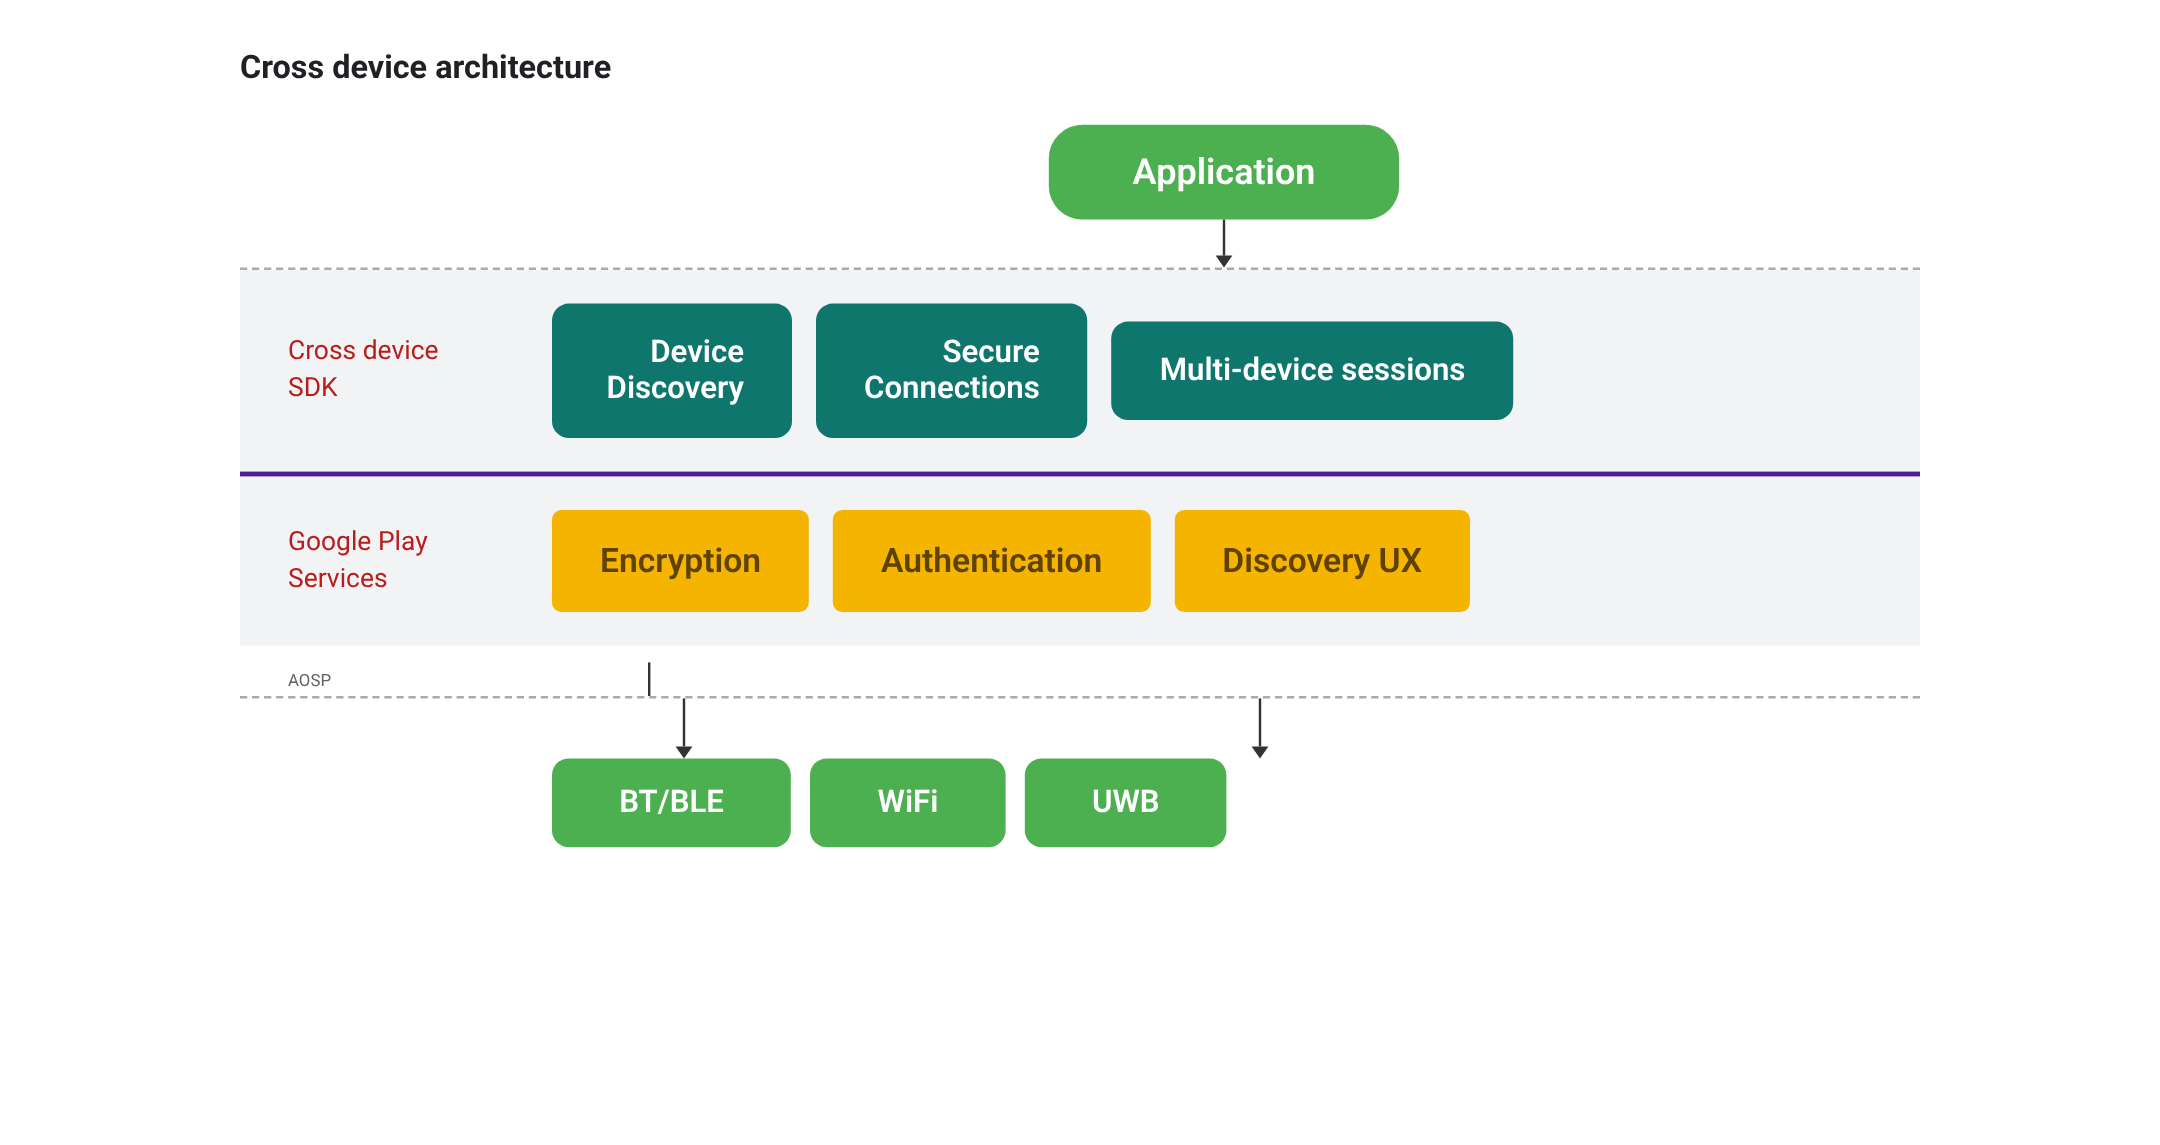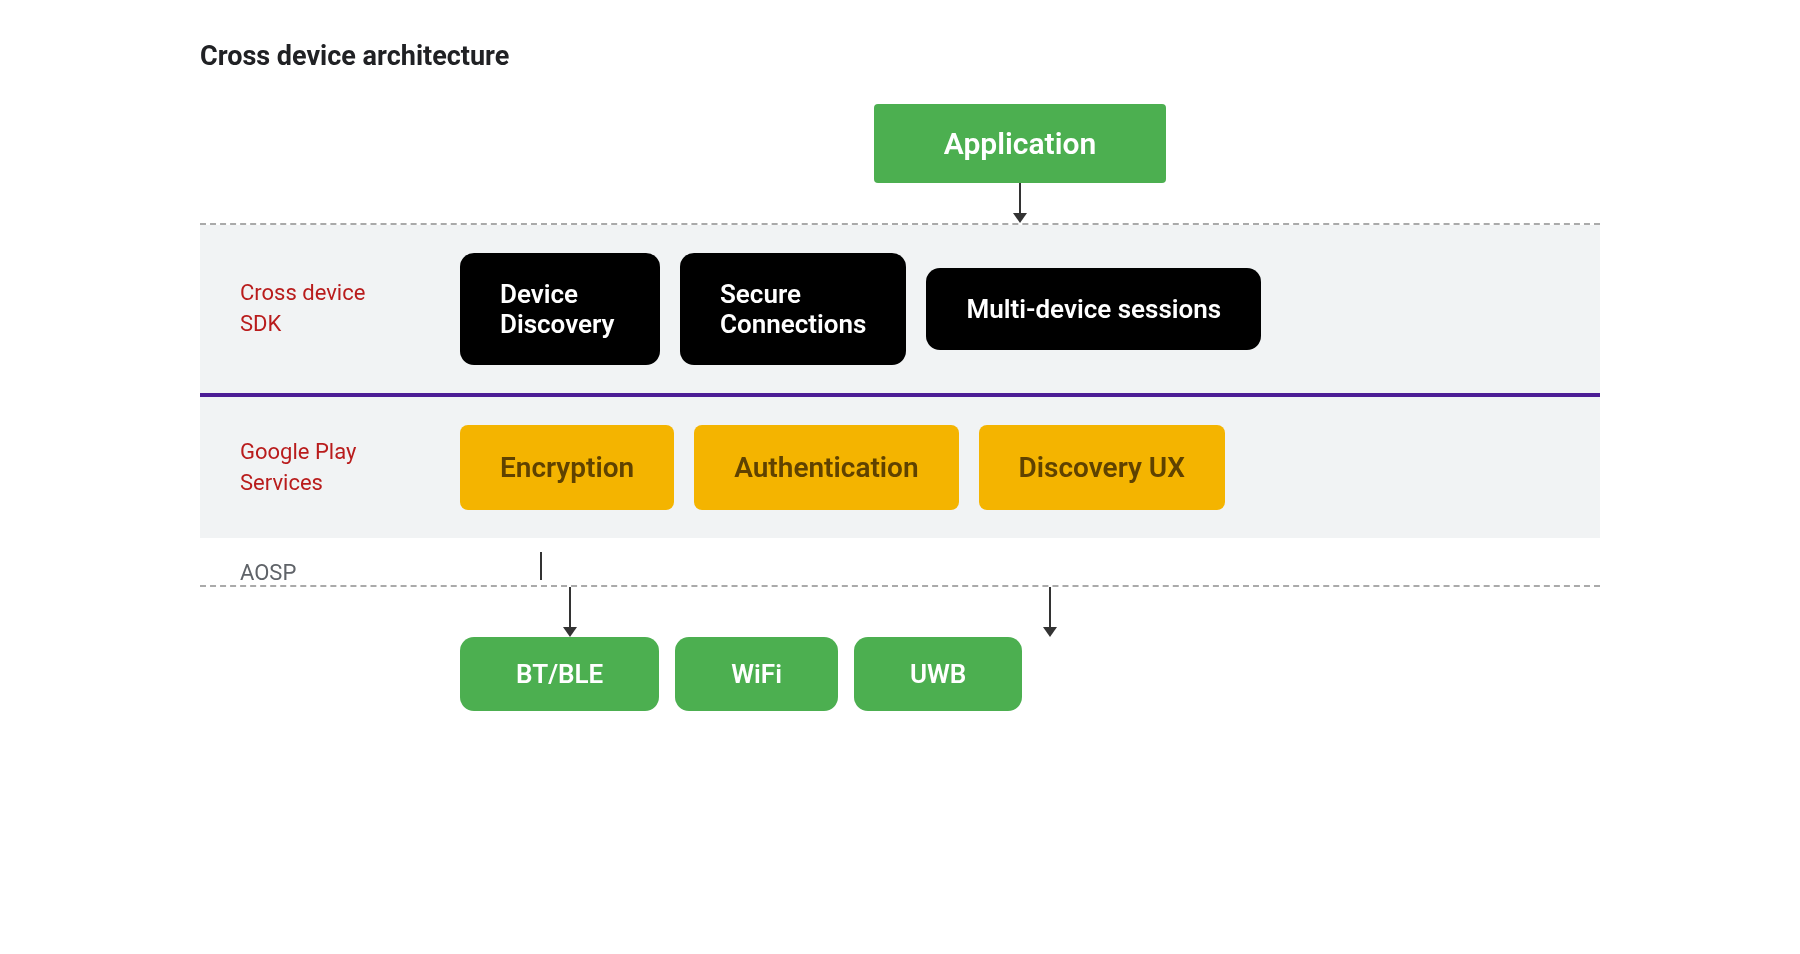--- a/index.html
+++ b/index.html
@@ -42,21 +42,21 @@
       margin-bottom: 0;
       position: relative;
       z-index: 2;
     }
     .app-box {
       background: #4caf50;
       color: #ffffff;
       font-size: 30px;
       font-weight: 600;
       padding: 22px 70px;
-      border-radius: 4px;
+      border-radius: 28px;
       text-align: center;
     }
 
     
     .dashed-line {
       width: 100%;
       border-top: 2px dashed #aaa;
       margin: 0;
     }
 
@@ -79,43 +79,43 @@
       display: flex;
       gap: 20px;
       align-items: center;
       flex: 1;
       justify-content: flex-start;
       padding-left: 20px;
     }
 
     
     .dark-box {
-      background: #000000;
+      background: #0f766e;
       color: #ffffff;
       font-size: 26px;
       font-weight: 600;
       padding: 26px 40px;
       border-radius: 14px;
-      text-align: left;
+      text-align: right;
       min-width: 200px;
     }
 
     
     .yellow-box {
       background: #f4b400;
       color: #5f4200;
       font-size: 28px;
       font-weight: 600;
       padding: 26px 40px;
       border-radius: 8px;
       text-align: center;
       min-width: 200px;
     }
     .aosp-label {
-      font-size: 22px;
+      font-size: 14px;
       color: #5f6368;
       min-width: 200px;
       padding-top: 8px;
     }
 
     
     .green-box {
       background: #4caf50;
       color: #ffffff;
       font-size: 26px;

